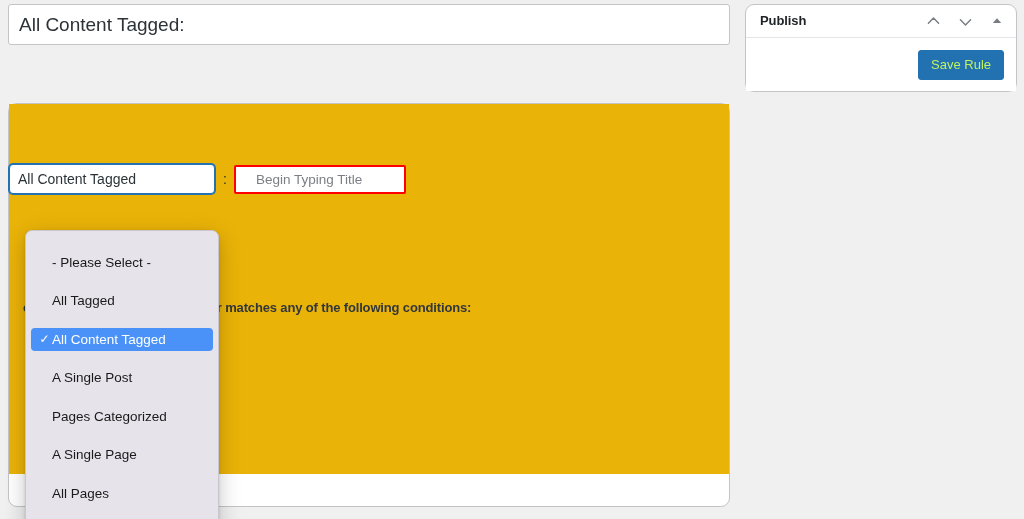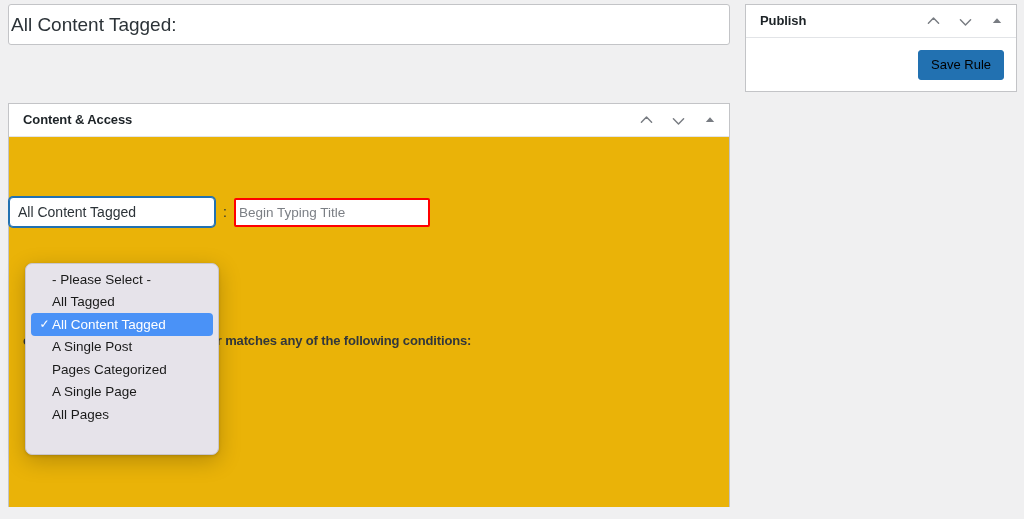--- a/index.html
+++ b/index.html
@@ -36,33 +36,33 @@
   
   .title-field {
     width: 722px;
     height: 41px;
     background: #ffffff;
     border: 1px solid #c3c4c7;
     border-radius: 3px;
     box-shadow: 0 0 0 transparent;
     display: flex;
     align-items: center;
-    padding: 0 2px;
+    padding: 0 10px;
     font-size: 19px;
     color: #2c3338;
     font-family: "Liberation Sans", sans-serif;
     outline: none;
   }
   .title-field::placeholder { color: #8c8f94; }
 
   
   .postbox {
     background: #ffffff;
     border: 1px solid #c3c4c7;
-    border-radius: 0;
+    border-radius: 9px;
     position: relative;
   }
   .postbox-header {
     display: flex;
     align-items: center;
     height: 33px;
     border-bottom: 1px solid #e2e4e7;
     padding: 0 4px 0 14px;
     position: relative;
   }
@@ -137,28 +137,28 @@
     appearance: none;
     outline: none;
   }
   .rule-colon {
     font-size: 14px;
     color: #2c3338;
     margin: 0 7px 0 8px;
     font-weight: 400;
   }
   .title-typeahead {
-    width: 196px;
+    width: 172px;
     height: 29px;
     border: 2px solid #ff0000;
     border-radius: 2px;
     background: #ffffff;
     font-size: 13.5px;
     color: #2c3338;
-    padding: 0 3px;
+    padding: 0 20px;
     font-family: "Liberation Sans", sans-serif;
     outline: none;
   }
   .title-typeahead::placeholder { color: #7b7f85; }
 
   .conditions-note {
     position: absolute;
     left: 14px;
     top: 196px;
     font-size: 13px;
@@ -184,21 +184,21 @@
     color: #1a1a1a;
   }
   .dd-item {
     height: 22.5px;
     display: flex;
     align-items: center;
     padding: 0 8px 0 6px;
     white-space: nowrap;
     cursor: default;
     border-radius: 4px;
-    margin: 0 5px;
+    margin: 16px 5px;
   }
   .dd-check {
     width: 15px;
     flex: 0 0 15px;
     font-size: 12px;
     line-height: 1;
     color: transparent;
     text-align: center;
   }
   .dd-item.selected {
@@ -214,41 +214,93 @@
     display: flex;
     align-items: center;
     justify-content: flex-end;
     padding: 0 12px;
     background: #fff;
   }
   .button-primary {
     background: #2271b1;
     border: 1px solid #2271b1;
     border-radius: 3px;
-    color: #000000;
+    color: #bef264;
     font-size: 13px;
     font-weight: 400;
     height: 30px;
     padding: 0 12px;
     cursor: pointer;
     font-family: "Liberation Sans", sans-serif;
     line-height: 1;
   }
 </style>
 </head>
 <body>
 
 <div id="main-column">
 
   <input class="title-field" type="text" id="title-field" placeholder="Add title" value="All Content Tagged:" style="">
 
   <div class="postbox" id="panel-content-access">
 
+
+    <div class="postbox-body">
+
+      <div class="rule-row">
+        <div class="rule-select-shell">
+          <select class="rule-select" id="rule-select"><option>- Please Select -</option><option>All Content</option><option>All Content Categorized</option><option selected="">All Content Tagged</option><option>All Posts</option><option>A Single Post</option><option>Posts Categorized</option><option>Posts Tagged</option><option>All Pages</option><option>A Single Page</option><option>Child Pages of</option><option>All Groups</option><option>A Single Group</option><option>Child Groups of</option><option>Partial</option><option>Custom URI</option></select>
+        </div>
+        <span class="rule-colon">:</span>
+        <input class="title-typeahead" type="text" id="typeahead-input" placeholder="Begin Typing Title" style="">
+      </div>
+
+      <div class="conditions-note">content above if a logged-in user matches any of the following conditions:</div>
+
+      <div id="dropdown-popup" style="background: rgb(230, 227, 234);">
+          <div class="dd-item">
+            <span class="dd-check">✓</span>
+            <span class="dd-label">- Please Select -</span>
+          </div>
+          <div class="dd-item">
+            <span class="dd-check">✓</span>
+            <span class="dd-label">All Tagged</span>
+          </div>
+          <div class="dd-item selected" style="background: rgb(74, 146, 247);">
+            <span class="dd-check">✓</span>
+            <span class="dd-label">All Content Tagged</span>
+          </div>
+          <div class="dd-item">
+            <span class="dd-check">✓</span>
+            <span class="dd-label">A Single Post</span>
+          </div>
+          <div class="dd-item">
+            <span class="dd-check">✓</span>
+            <span class="dd-label">Pages Categorized</span>
+          </div>
+          <div class="dd-item">
+            <span class="dd-check">✓</span>
+            <span class="dd-label">A Single Page</span>
+          </div>
+          <div class="dd-item">
+            <span class="dd-check">✓</span>
+            <span class="dd-label">All Pages</span>
+          </div>
+          <div class="dd-item"></div>
+        </div>
+
+    </div>
+  </div>
+</div>
+
+<div id="side-column">
+  <div class="postbox" id="panel-publish">
+
     <div class="postbox-header">
-      <h2 class="postbox-title">Content &amp; Access</h2>
+      <h2 class="postbox-title">Publish</h2>
 
       <div class="handle-actions">
         <button class="handle-btn" aria-label="Move up">
           <svg width="17" height="17" viewBox="0 0 20 20" fill="none" stroke="currentColor" stroke-width="1.7" stroke-linecap="round" stroke-linejoin="round">
               <polyline points="4,12 10,6 16,12"></polyline>
             </svg>
         </button>
         <button class="handle-btn" aria-label="Move down">
           <svg width="17" height="17" viewBox="0 0 20 20" fill="none" stroke="currentColor" stroke-width="1.7" stroke-linecap="round" stroke-linejoin="round">
               <polyline points="4,8 10,14 16,8"></polyline>
@@ -256,89 +308,16 @@
         </button>
         <button class="handle-btn small" aria-label="Toggle panel">
           <svg width="14" height="14" viewBox="0 0 20 20">
               <polygon points="10,6 16,13 4,13" fill="currentColor"></polygon>
             </svg>
         </button>
       </div>
     </div>
 
     <div class="postbox-body">
-
-      <div class="rule-row">
-        <div class="rule-select-shell">
-          <select class="rule-select" id="rule-select"><option>- Please Select -</option><option>All Content</option><option>All Content Categorized</option><option selected="">All Content Tagged</option><option>All Posts</option><option>A Single Post</option><option>Posts Categorized</option><option>Posts Tagged</option><option>All Pages</option><option>A Single Page</option><option>Child Pages of</option><option>All Groups</option><option>A Single Group</option><option>Child Groups of</option><option>Partial</option><option>Custom URI</option></select>
-        </div>
-        <span class="rule-colon">:</span>
-        <input class="title-typeahead" type="text" id="typeahead-input" placeholder="Begin Typing Title" style="">
-      </div>
-
-      <div class="conditions-note">content above if a logged-in user matches any of the following conditions:</div>
-
-      <div id="dropdown-popup" style="background: rgb(230, 227, 234);">
-          <div class="dd-item">
-            <span class="dd-check">✓</span>
-            <span class="dd-label">- Please Select -</span>
-          </div>
-          <div class="dd-item">
-            <span class="dd-check">✓</span>
-            <span class="dd-label">All Tagged</span>
-          </div>
-          <div class="dd-item selected" style="background: rgb(74, 146, 247);">
-            <span class="dd-check">✓</span>
-            <span class="dd-label">All Content Tagged</span>
-          </div>
-          <div class="dd-item">
-            <span class="dd-check">✓</span>
-            <span class="dd-label">A Single Post</span>
-          </div>
-          <div class="dd-item">
-            <span class="dd-check">✓</span>
-            <span class="dd-label">Pages Categorized</span>
-          </div>
-          <div class="dd-item">
-            <span class="dd-check">✓</span>
-            <span class="dd-label">A Single Page</span>
-          </div>
-          <div class="dd-item">
-            <span class="dd-check">✓</span>
-            <span class="dd-label">All Pages</span>
-          </div>
-          <div class="dd-item"></div>
-        </div>
-
-    </div>
-  </div>
-</div>
-
-<div id="side-column">
-  <div class="postbox" id="panel-publish">
-
-    <div class="postbox-header">
-      <h2 class="postbox-title">Publish</h2>
-
-      <div class="handle-actions">
-        <button class="handle-btn" aria-label="Move up">
-          <svg width="17" height="17" viewBox="0 0 20 20" fill="none" stroke="currentColor" stroke-width="1.7" stroke-linecap="round" stroke-linejoin="round">
-              <polyline points="4,12 10,6 16,12"></polyline>
-            </svg>
-        </button>
-        <button class="handle-btn" aria-label="Move down">
-          <svg width="17" height="17" viewBox="0 0 20 20" fill="none" stroke="currentColor" stroke-width="1.7" stroke-linecap="round" stroke-linejoin="round">
-              <polyline points="4,8 10,14 16,8"></polyline>
-            </svg>
-        </button>
-        <button class="handle-btn small" aria-label="Toggle panel">
-          <svg width="14" height="14" viewBox="0 0 20 20">
-              <polygon points="10,6 16,13 4,13" fill="currentColor"></polygon>
-            </svg>
-        </button>
-      </div>
-    </div>
-
-    <div class="postbox-body">
       <button class="button-primary">Save Rule</button>
     </div>
   </div>
 </div>
 
 </body></html>

